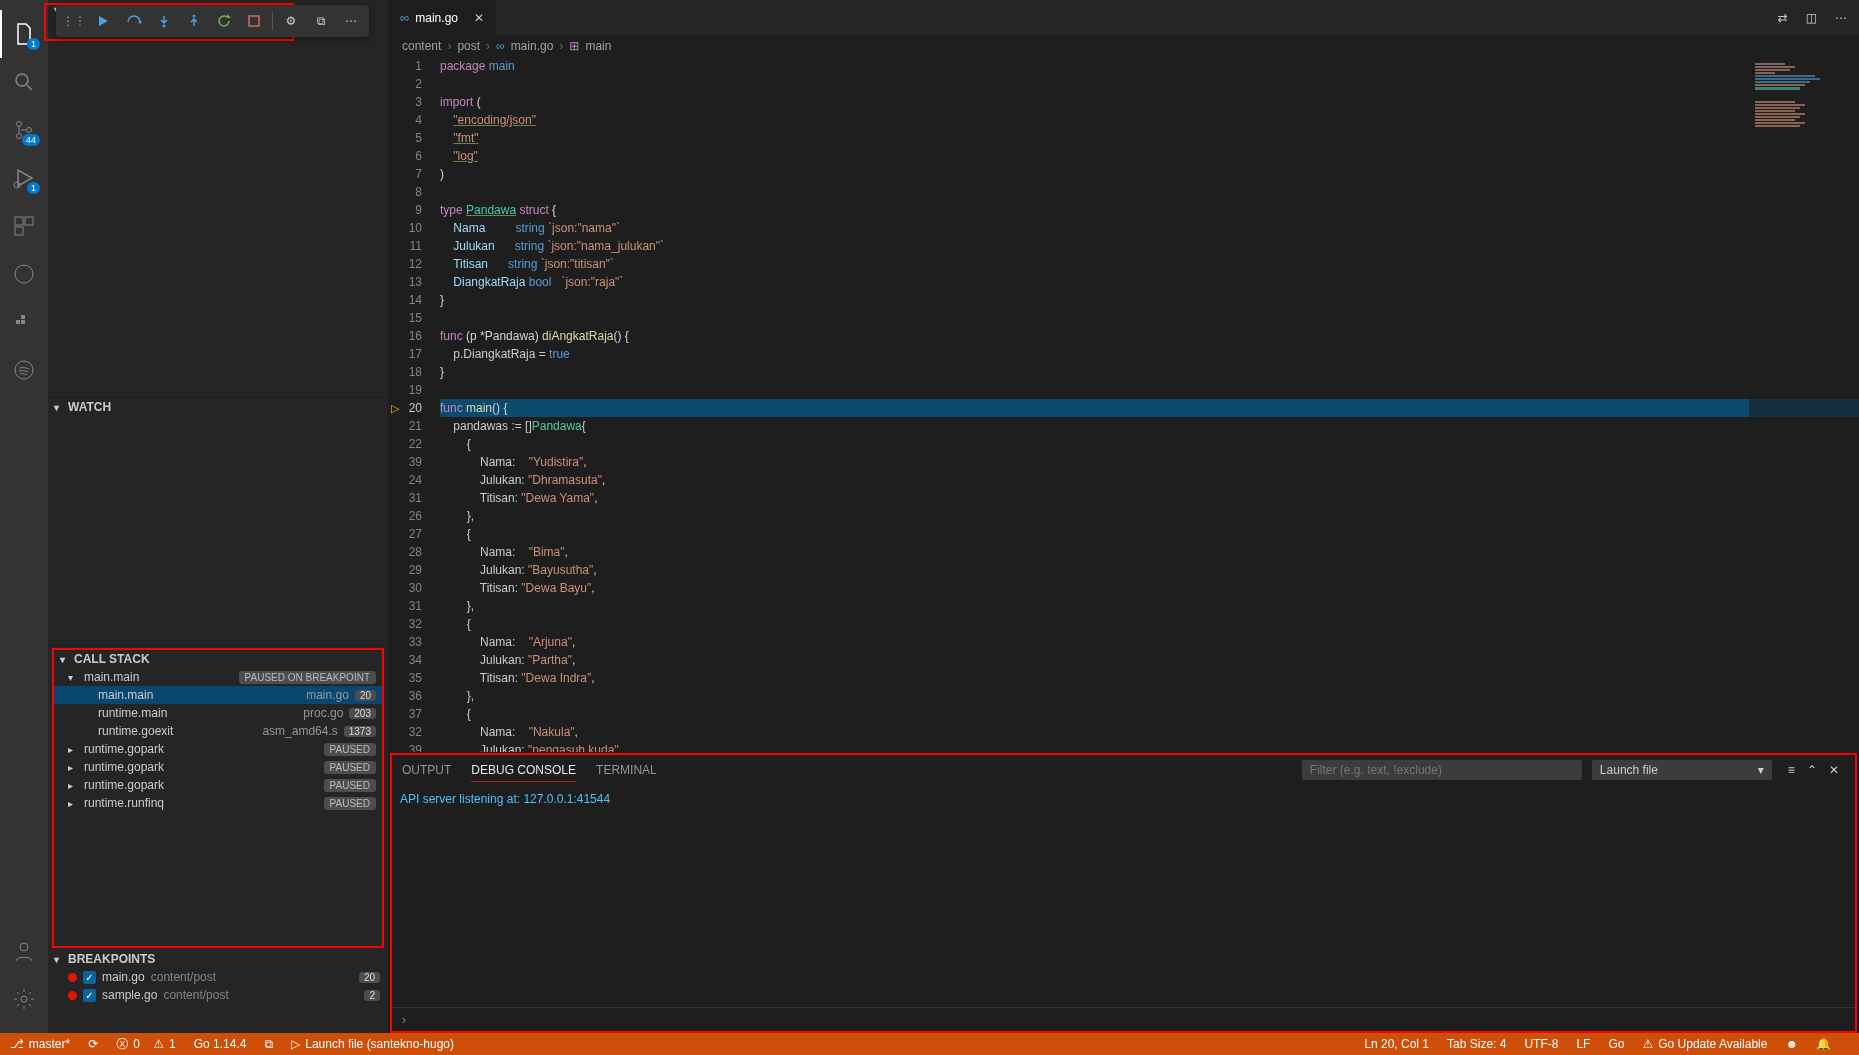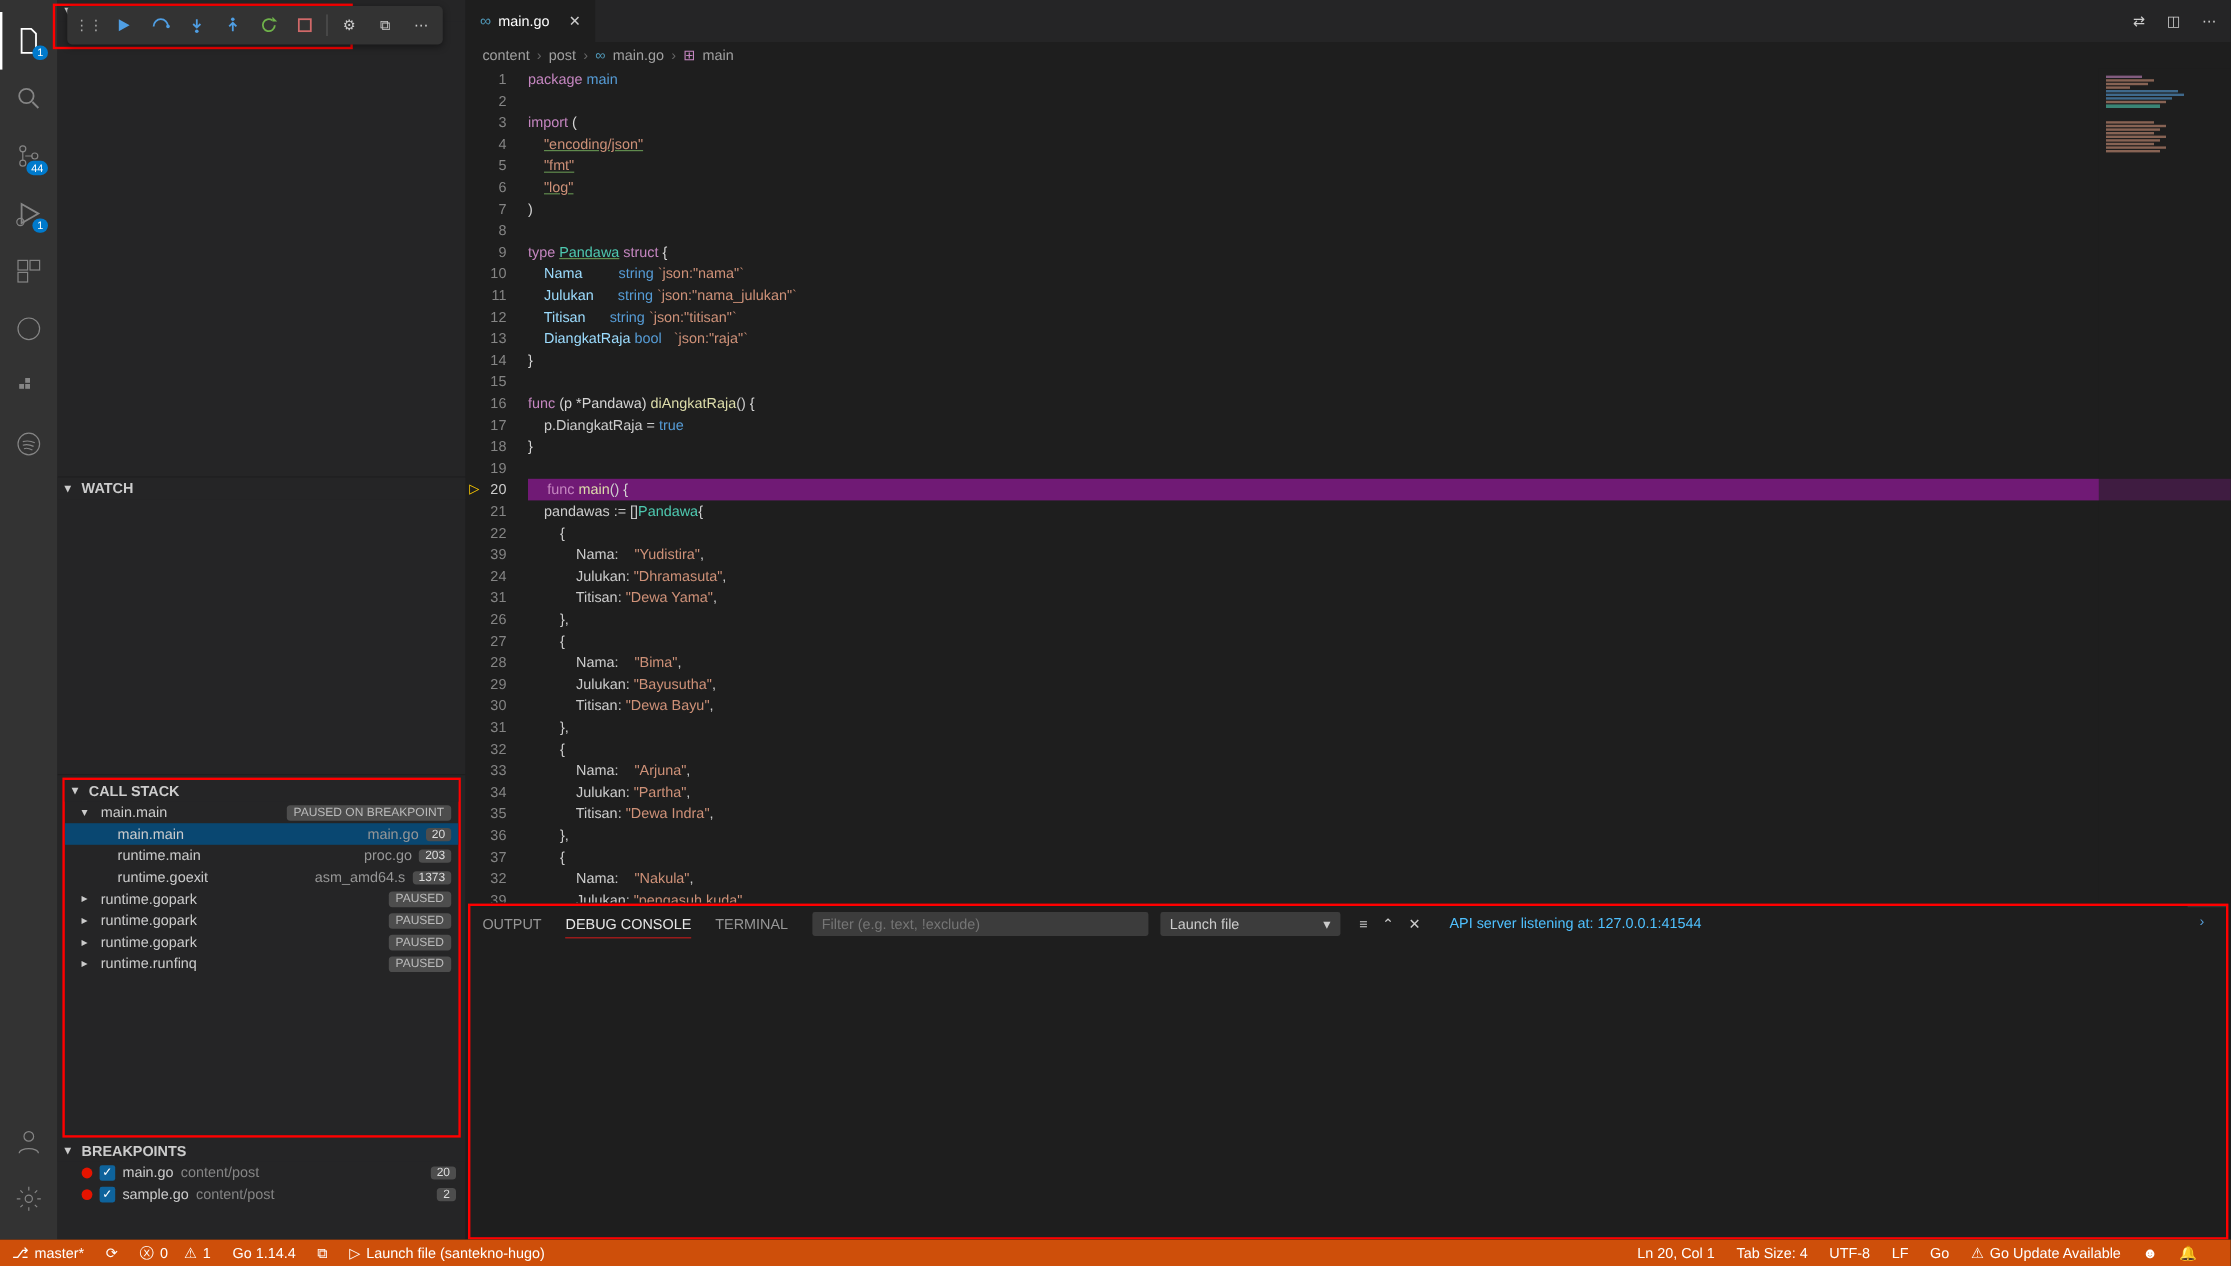--- a/index.html
+++ b/index.html
@@ -47,34 +47,34 @@
 .red-box-top { position:absolute; top:3px; left:44px; width:250px; height:38px; border:2px solid #ff0000; z-index:9; pointer-events:none; }
 .breadcrumb-row { height:22px; display:flex; align-items:center; padding:0 14px; font-size:13px; color:#a0a0a0; gap:6px; }
 .breadcrumb-row .sep { color:#666; }
 .bc-go { color:#519aba; }
 .bc-fn { color:#c586c0; }
 .code-scroll { flex:1; display:flex; overflow:hidden; position:relative; }
 .gutter { width:52px; text-align:right; color:#858585; font-family:Menlo,Consolas,monospace; font-size:12px; line-height:18px; padding-right:18px; user-select:none; }
 .gutter .ln { height:18px; position:relative; }
 .code-lines { font-family:Menlo,Consolas,monospace; font-size:12.5px; line-height:18px; white-space:pre; flex:1; }
 .code-lines .line { height:18px; }
-.hl-line { background:#701a75; width:100%; display:inline-block;padding-left:16px; }
+.hl-line { background:#0c4a6e; width:100%; display:inline-block; }
 .exec-arrow { position:absolute; left:3px; top:0; color:#ffcc00; font-size:11px; }
 .k-purple{color:#c586c0;} .k-blue{color:#569cd6;} .k-yellow{color:#dcdcaa;} .k-string{color:#ce9178;} .k-type{color:#4ec9b0;} .k-field{color:#9cdcfe;} .k-punc{color:#d4d4d4;} .k-underline{text-decoration:underline;text-decoration-color:#608b4e;}
 .minimap { position:absolute; top:0; right:0; width:110px; height:100%; background:#1e1e1e; opacity:0.6; }
 .minimap-inner { margin:6px 6px; }
 .mm-line { height:2px; margin-bottom:1px; }
 
-.bottom-panel { height:280px; background:#1e1e1e; border-top:1px solid #333; display:flex; flex-direction:row; border:2px solid #ff0000; margin:1px 2px 0 2px; }
+.bottom-panel { height:280px; background:#1e1e1e; border-top:1px solid #333; display:flex; flex-direction:column; border:2px solid #ff0000; margin:1px 2px 0 2px; }
 .panel-tabs { height:30px; display:flex; align-items:center; padding:0 10px; gap:20px; color:#969696; font-size:11px; }
 .panel-tabs .ptab { padding:4px 0; }
 .panel-tabs .ptab.active { color:#e7e7e7; border-bottom:1px solid #b91c1c; }
 .panel-right { margin-left:auto; display:flex; align-items:center; gap:10px; }
 .filter-input { background:#3c3c3c; border:none; color:#ccc; padding:3px 8px; width:280px; font-size:12px; border-radius:2px; }
-.launch-select { background:#3c3c3c; border:none; color:#ccc; padding:3px 8px; width:150px; font-size:12px; border-radius:2px; display:flex; justify-content:space-between; align-items:center; }
+.launch-select { background:#3c3c3c; border:none; color:#ccc; padding:3px 8px; width:180px; font-size:12px; border-radius:2px; display:flex; justify-content:space-between; align-items:center; }
 .panel-icons { display:flex; gap:12px; color:#ccc; padding:0 6px; }
 .console-body { flex:1; padding:6px 8px; font-family:Menlo,Consolas,monospace; font-size:12.5px; }
 .repl-row { height:24px; display:flex; align-items:center; padding:0 10px; color:#858585; border-top:1px solid #333; }
 .repl-row .caret { color:#569cd6; margin-right:8px; }
 
 .status-bar { height:22px; background:#ce4f0a; color:#fff; display:flex; align-items:center; padding:0 10px; font-size:12px; }
 .status-bar .seg { display:flex; align-items:center; gap:5px; margin-right:18px; }
 .status-bar .right { margin-left:auto; display:flex; }
 svg { display:block; }
 </style>

